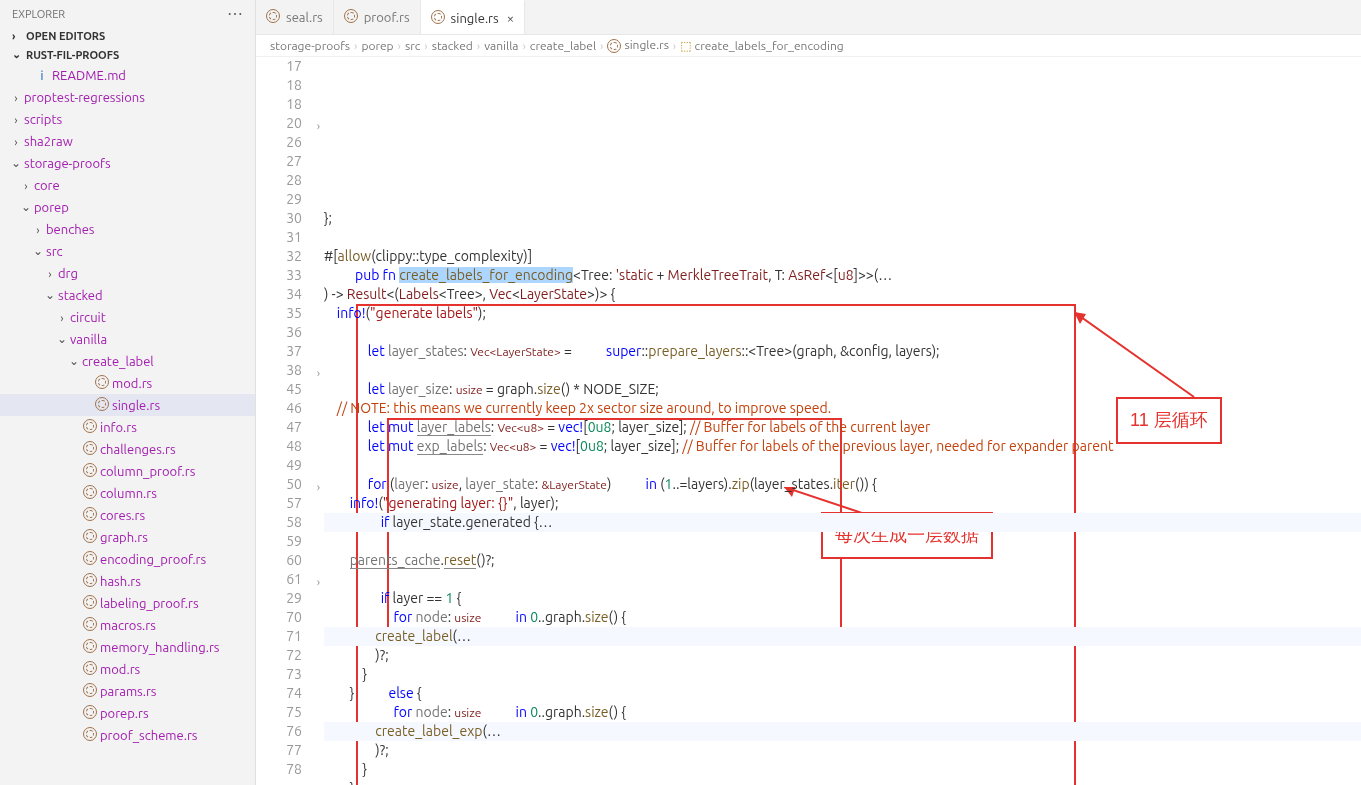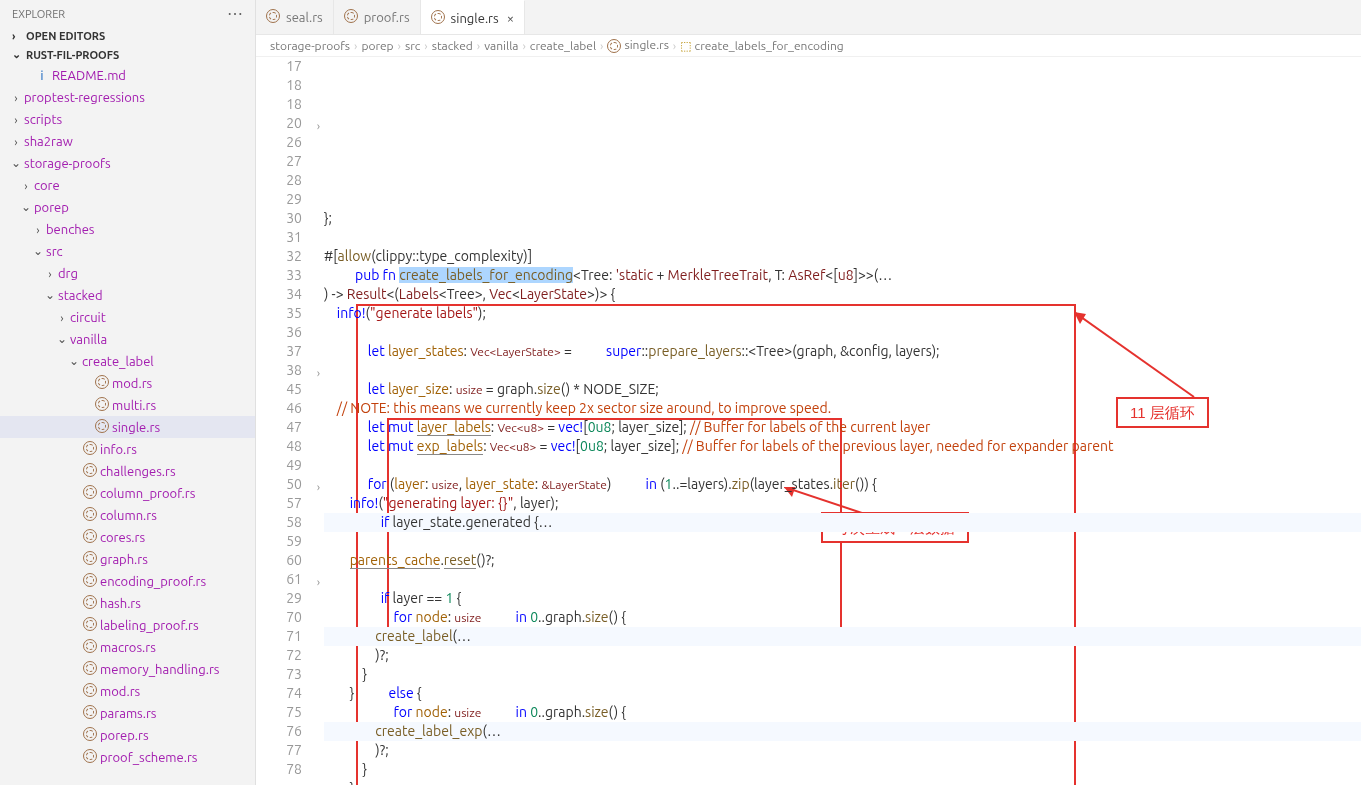--- a/index.html
+++ b/index.html
@@ -25,27 +25,27 @@
 .breadcrumb { display: flex; align-items: center; padding: 2px 14px; font-size: 12px; color: #777; height: 22px; border-bottom: 1px solid #f0f0f0; }
 .breadcrumb .sep { margin: 0 4px; color: #ccc; }
 .editor { flex: 1; display: flex; font-family: Consolas, Menlo, monospace; font-size: 14px; line-height: 19px; position: relative; overflow: hidden; }
 .gutter { width: 68px; text-align: right; color: #999; padding-right: 22px; user-select: none; background: #fff; }
 .gutter .ln { height: 19px; position: relative; }
 .gutter .fold { position: absolute; right: -18px; top: 2px; color: #999; font-size: 12px; }
 .code { flex: 1; white-space: pre; position: relative; }
 .codeline { height: 19px; position: relative; }
 .hl-kw { color: #0000ff; margin-left: 31px; } .hl-fn { color: #795e26; } .hl-ty { color: #7f1d1d; }
 .hl-str { color: #a31515; } .hl-cm { color: #c2410c; } .hl-num { color: #098658; }
-.hl-mc { color: #0000ff; } .hl-op { color: #333; } .hl-id { color: #a16207; }
+.hl-mc { color: #0000ff; } .hl-op { color: #333; } .hl-id { color: #737373; }
 .hl-und { border-bottom: 1px solid #888; }
 .sel-bg { background: #add6ff; }
 .line-hl { background: #f5f9ff; }
 .ann-box { position: absolute; border: 2px solid #e5322e; pointer-events: none; }
 .ann-arrow { position: absolute; pointer-events: none; }
-.ann-label { position: absolute; border: 2px solid #e5322e; color: #e5322e; font-size: 15px; padding: 4px 12px; background: #fff; font-family: sans-serif; }
+.ann-label { position: absolute; border: 2px solid #e5322e; color: #e5322e; font-size: 18px; padding: 12px 12px; background: #fff; font-family: sans-serif; }
 .rust-ico { display:inline-block; width:14px; height:14px; border:1px solid #a0724c; border-radius:50%; position:relative; }
 .rust-ico::after { content:""; position:absolute; inset:2px; border:1px dashed #a0724c; border-radius:50%; }
 </style>
 </head>
 <body>
 
 <div class="sidebar">
   <div class="sb-header">
     <span>EXPLORER</span>
     <span class="dots">⋯</span>
@@ -113,25 +113,20 @@
         <span class="lbl">vanilla</span>
       </div>
       <div class="tree-item ind5">
         <span class="chev">⌄</span>
         <span class="lbl">create_label</span>
       </div>
       <div class="tree-item ind6">
         <span class="chev"></span>
         <span class="ico"><span class="rust-ico"></span></span>
         <span class="lbl">mod.rs</span>
-      </div>
-      <div class="tree-item ind6">
-        <span class="chev"></span>
-        <span class="ico"><span class="rust-ico"></span></span>
-        <span class="lbl">multi.rs</span>
       </div>
       <div class="tree-item ind6 active">
         <span class="chev"></span>
         <span class="ico"><span class="rust-ico"></span></span>
         <span class="lbl">single.rs</span>
       </div>
       <div class="tree-item ind5">
         <span class="chev"></span>
         <span class="ico"><span class="rust-ico"></span></span>
         <span class="lbl">info.rs</span>

